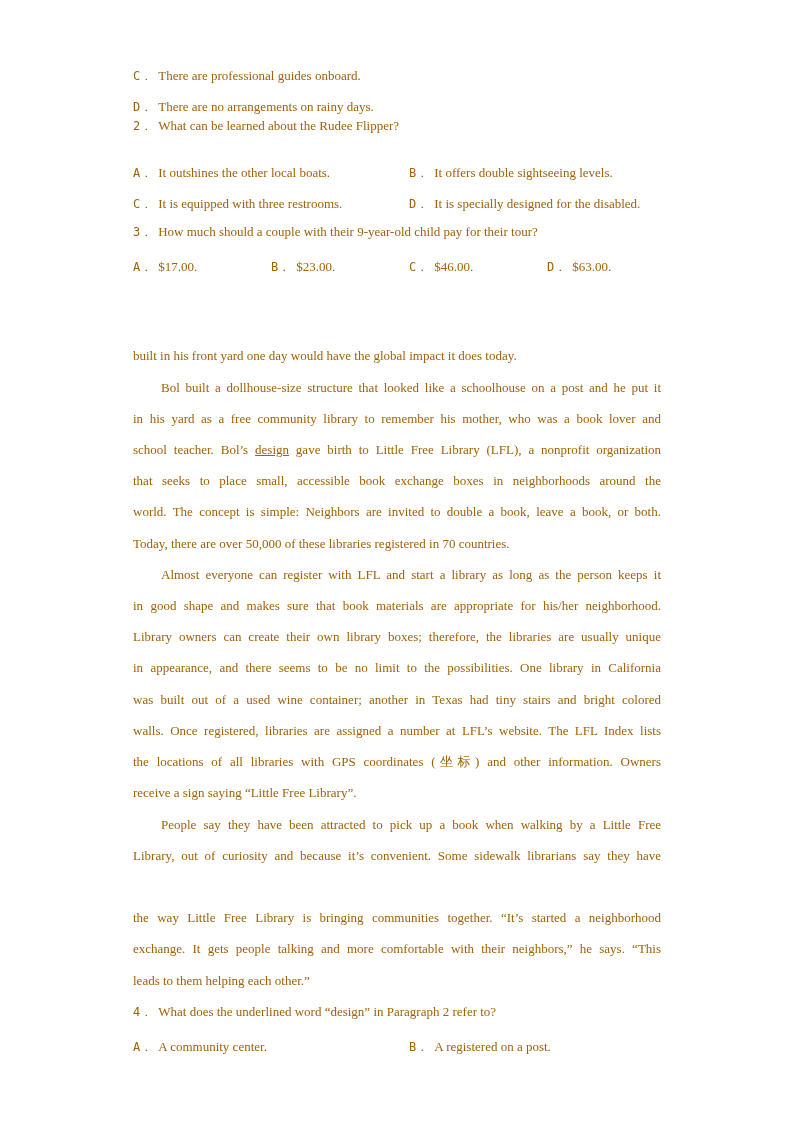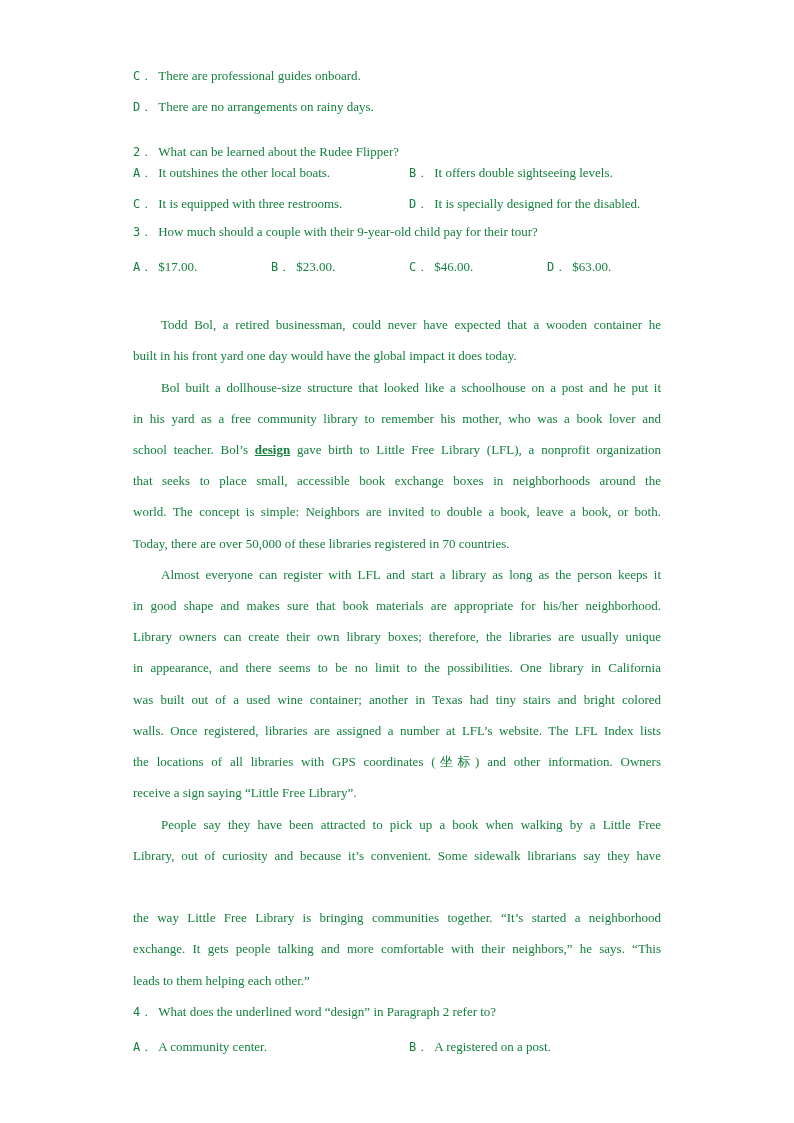--- a/index.html
+++ b/index.html
@@ -1,41 +1,41 @@
 <!DOCTYPE html>
 <html><head>
 <meta charset="utf-8">
 <style>
   html, body { margin: 0; padding: 0; background: #ffffff; }
   body { width: 794px; height: 1123px; position: relative; overflow: hidden; }
   .page {
     position: absolute; left: 0; top: 0; width: 794px; height: 1123px;
-    background: #ffffff; color: #15803d;
+    background: #ffffff; color: #a16207;
     font-family: "Liberation Serif", serif; font-size: 13px;
   }
   .line { position: absolute; left: 133px; white-space: nowrap; line-height: 16px; height: 16px; }
   .justify { width: 528px; text-align: justify; text-align-last: justify; white-space: normal; }
   .indent { padding-left: 28px; width: 500px; }
   .opt { position: absolute; white-space: nowrap; line-height: 24px; }
   .lbl { font-family: "DejaVu Sans Mono", monospace; font-size: 12px; margin-right: 6px; }
-  u { text-decoration: underline; font-weight: bold; }
+  u { text-decoration: underline; }
 </style>
 </head>
 <body>
 
 <div class="page">
 
   <div class="line" style="top:68px">
     <span class="lbl">C．</span><span>There are professional guides onboard.</span>
   </div>
   <div class="line" style="top:99px">
     <span class="lbl">D．</span><span>There are no arrangements on rainy days.</span>
   </div>
 
-  <div class="line" style="top:144px">
+  <div class="line" style="top:118px">
     <span class="lbl">2．</span><span>What can be learned about the Rudee Flipper?</span>
   </div>
   <div class="opt" style="top:161px; left:133px">
     <span class="lbl">A．</span><span>It outshines the other local boats.</span>
   </div>
   <div class="opt" style="top:161px; left:409px">
     <span class="lbl">B．</span><span>It offers double sightseeing levels.</span>
   </div>
   <div class="opt" style="top:192px; left:133px">
     <span class="lbl">C．</span><span>It is equipped with three restrooms.</span>
@@ -53,21 +53,20 @@
   <div class="opt" style="top:255px; left:271px">
     <span class="lbl">B．</span><span>$23.00.</span>
   </div>
   <div class="opt" style="top:255px; left:409px">
     <span class="lbl">C．</span><span>$46.00.</span>
   </div>
   <div class="opt" style="top:255px; left:547px">
     <span class="lbl">D．</span><span>$63.00.</span>
   </div>
 
-  <div class="line justify indent" style="top:317px">Todd Bol, a retired businessman, could never have expected that a wooden container he</div>
   <div class="line" style="top:348px">built in his front yard one day would have the global impact it does today.</div>
 
   <div class="line justify indent" style="top:380px">Bol built a dollhouse-size structure that looked like a schoolhouse on a post and he put it</div>
   <div class="line justify" style="top:411px">in his yard as a free community library to remember his mother, who was a book lover and</div>
   <div class="line justify" style="top:442px"><span>school teacher. Bol’s </span><u>design</u><span> gave birth to Little Free Library (LFL), a nonprofit organization</span></div>
   <div class="line justify" style="top:473px">that seeks to place small, accessible book exchange boxes in neighborhoods around the</div>
   <div class="line justify" style="top:504px">world. The concept is simple: Neighbors are invited to double a book, leave a book, or both.</div>
   <div class="line" style="top:536px">Today, there are over 50,000 of these libraries registered in 70 countries.</div>
 
   <div class="line justify" style="top:598px">in good shape and makes sure that book materials are appropriate for his/her neighborhood.</div>

